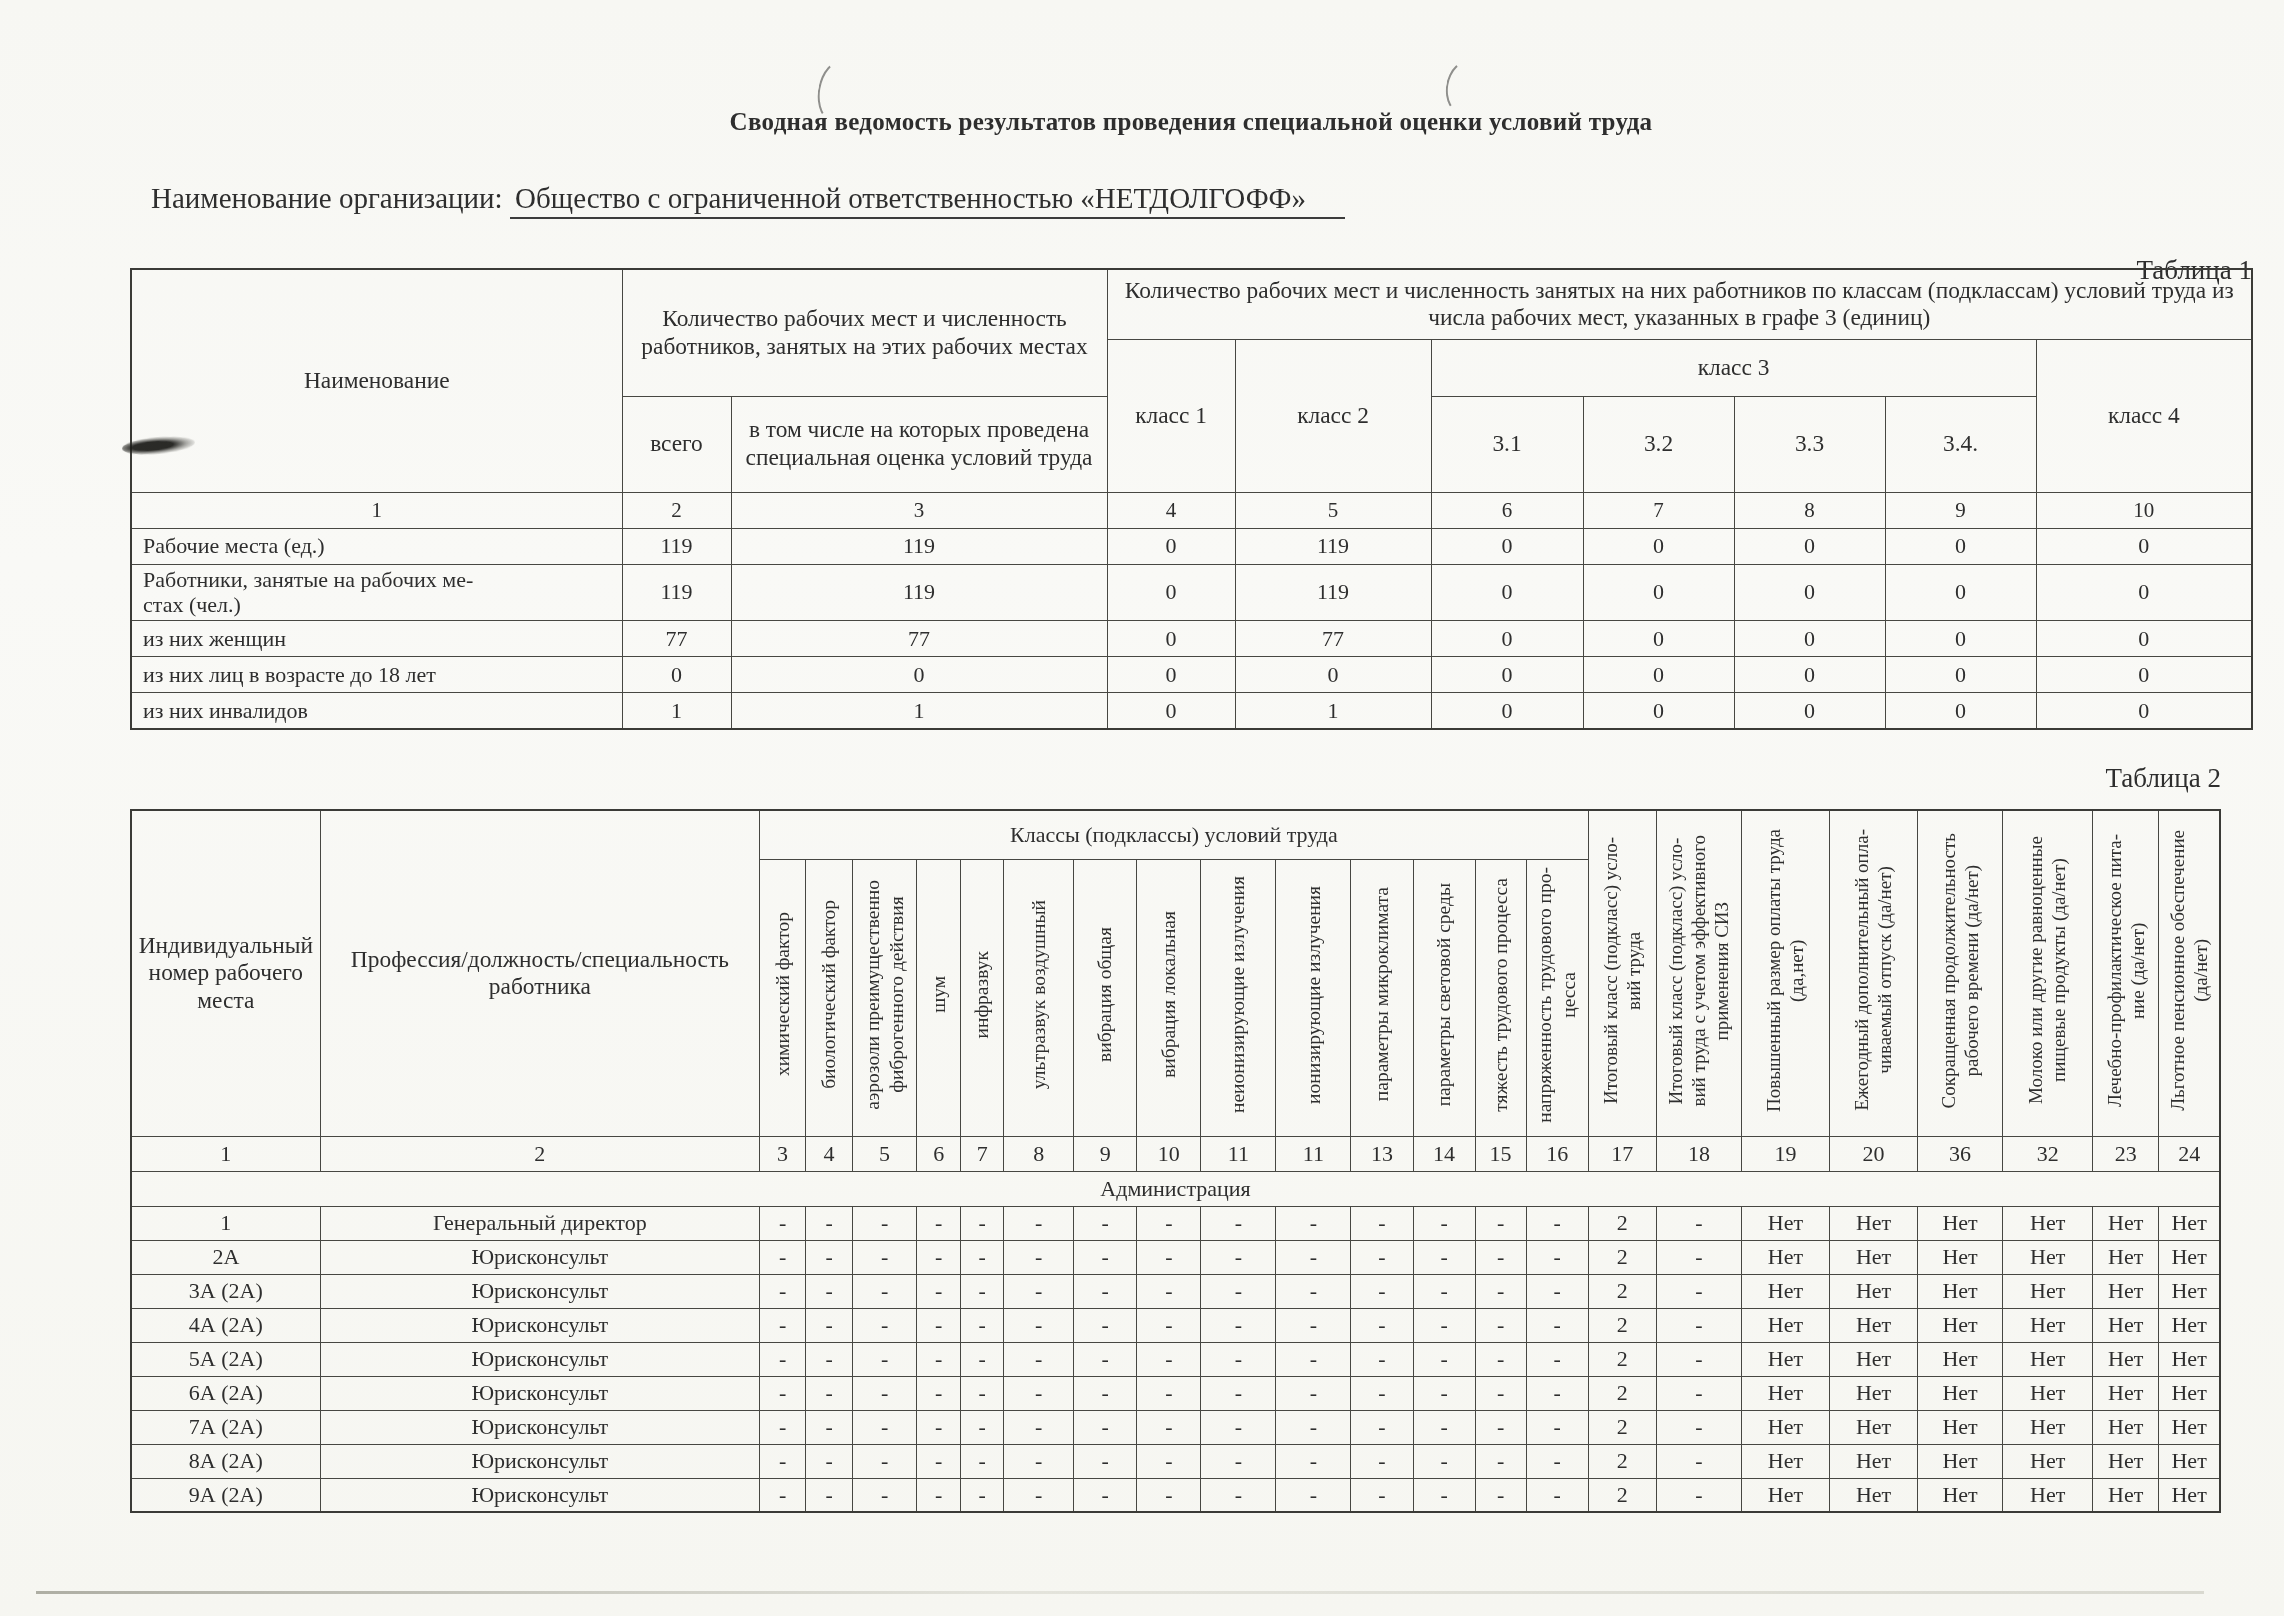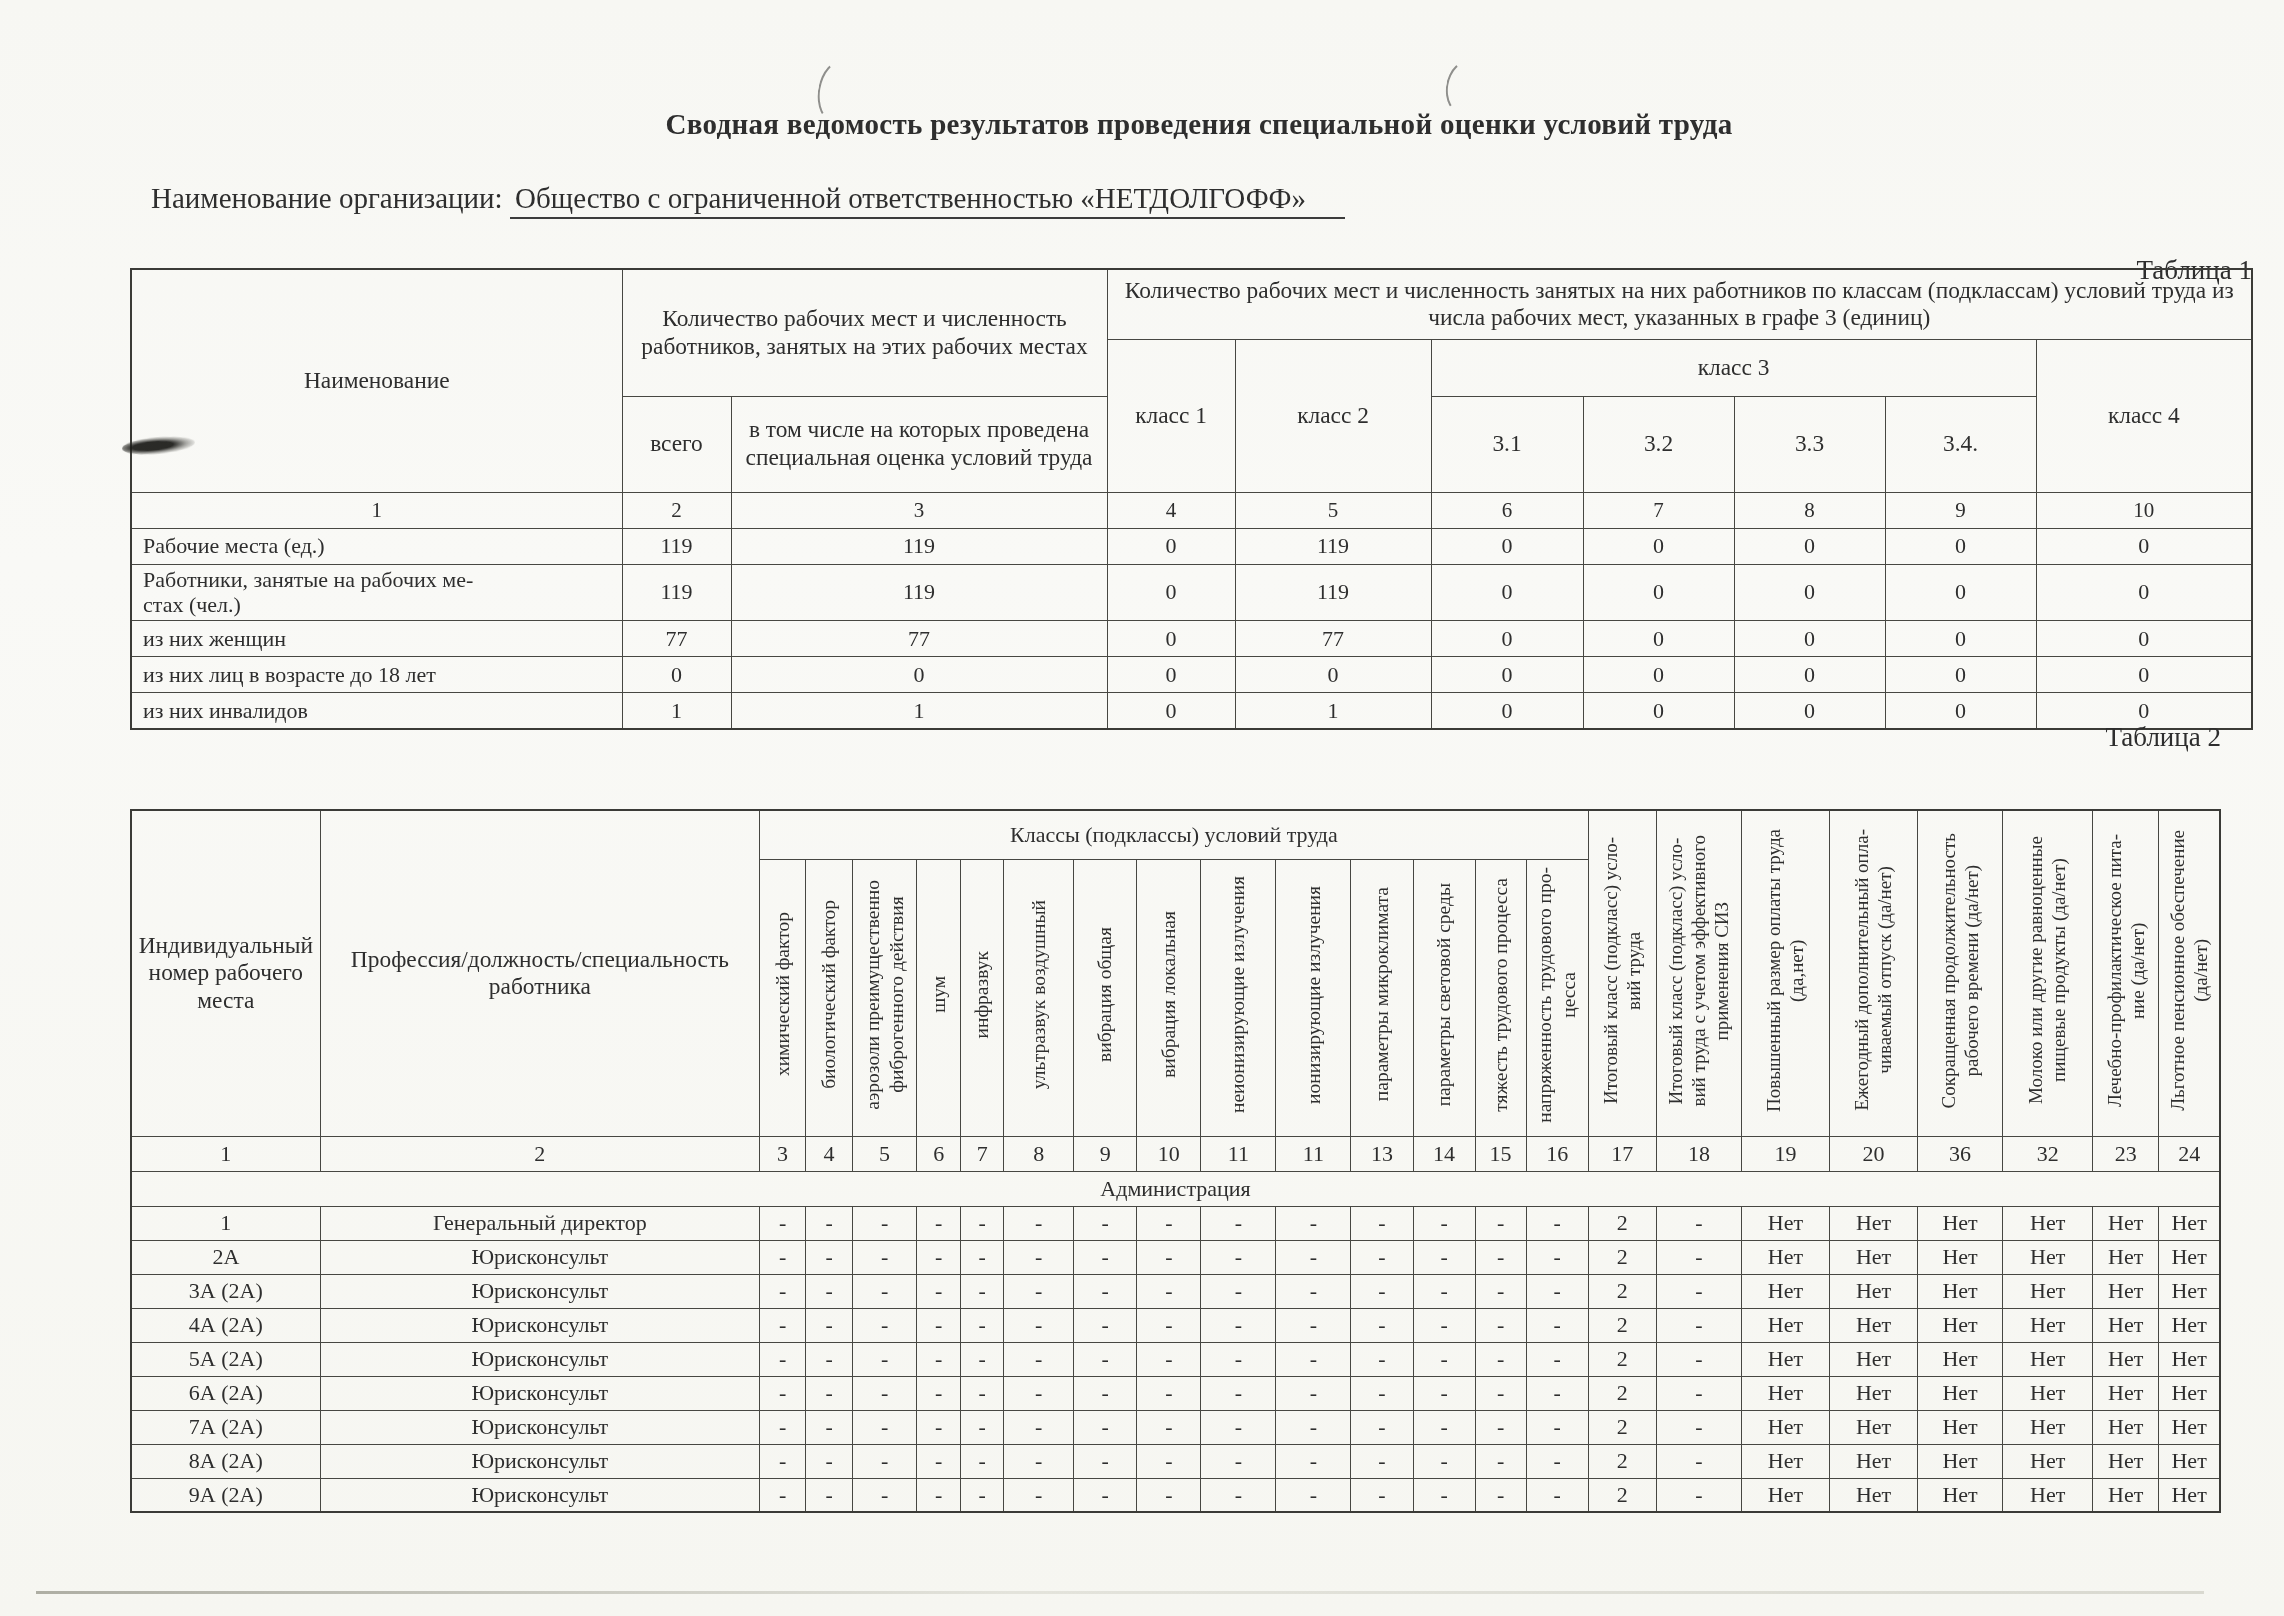--- a/index.html
+++ b/index.html
@@ -3,28 +3,28 @@
 <meta charset="utf-8">
 <style>
   html,body{margin:0;padding:0;}
   body{
     width:2284px;height:1617px;position:relative;overflow:hidden;
     background:linear-gradient(180deg,#f7f7f3 0%,#f9f9f6 35%,#f6f6f1 100%);
     font-family:"Liberation Serif","DejaVu Serif",serif;
     color:#2e2e2e;
   }
   .title{
-    position:absolute;top:108px;left:138px;width:2122px;
-    text-align:center;font-weight:bold;font-size:29px;letter-spacing:0.3px;
+    position:absolute;top:108px;left:130px;width:2122px;
+    text-align:center;font-weight:bold;font-size:25px;letter-spacing:0.3px;
   }
   .orgline{position:absolute;top:182px;left:151px;font-size:29px;white-space:nowrap;}
   .org-value{border-bottom:2.6px solid #3c3c3c;padding:0 39px 2.6px 5.2px;}
   .tcaption{position:absolute;text-align:right;font-size:27px;}
   #cap1{top:227px;left:130px;width:2122px;margin-top:28px;}
-  #cap2{top:722px;left:130px;width:2091px;}
+  #cap2{top:763px;left:130px;width:2091px;}
 
   table{border-collapse:collapse;table-layout:fixed;position:absolute;left:130px;background:transparent;}
   #t1{top:268px;width:2122px;}
   #t2{top:809px;width:2091px;}
   td{
     border:1.3px solid #474742;text-align:center;vertical-align:middle;
     font-size:22px;line-height:1.18;padding:2px 5.2px;box-sizing:border-box;
   }
   #t1{border:2px solid #3b3b37;}
   #t2{border:2px solid #3b3b37;}

